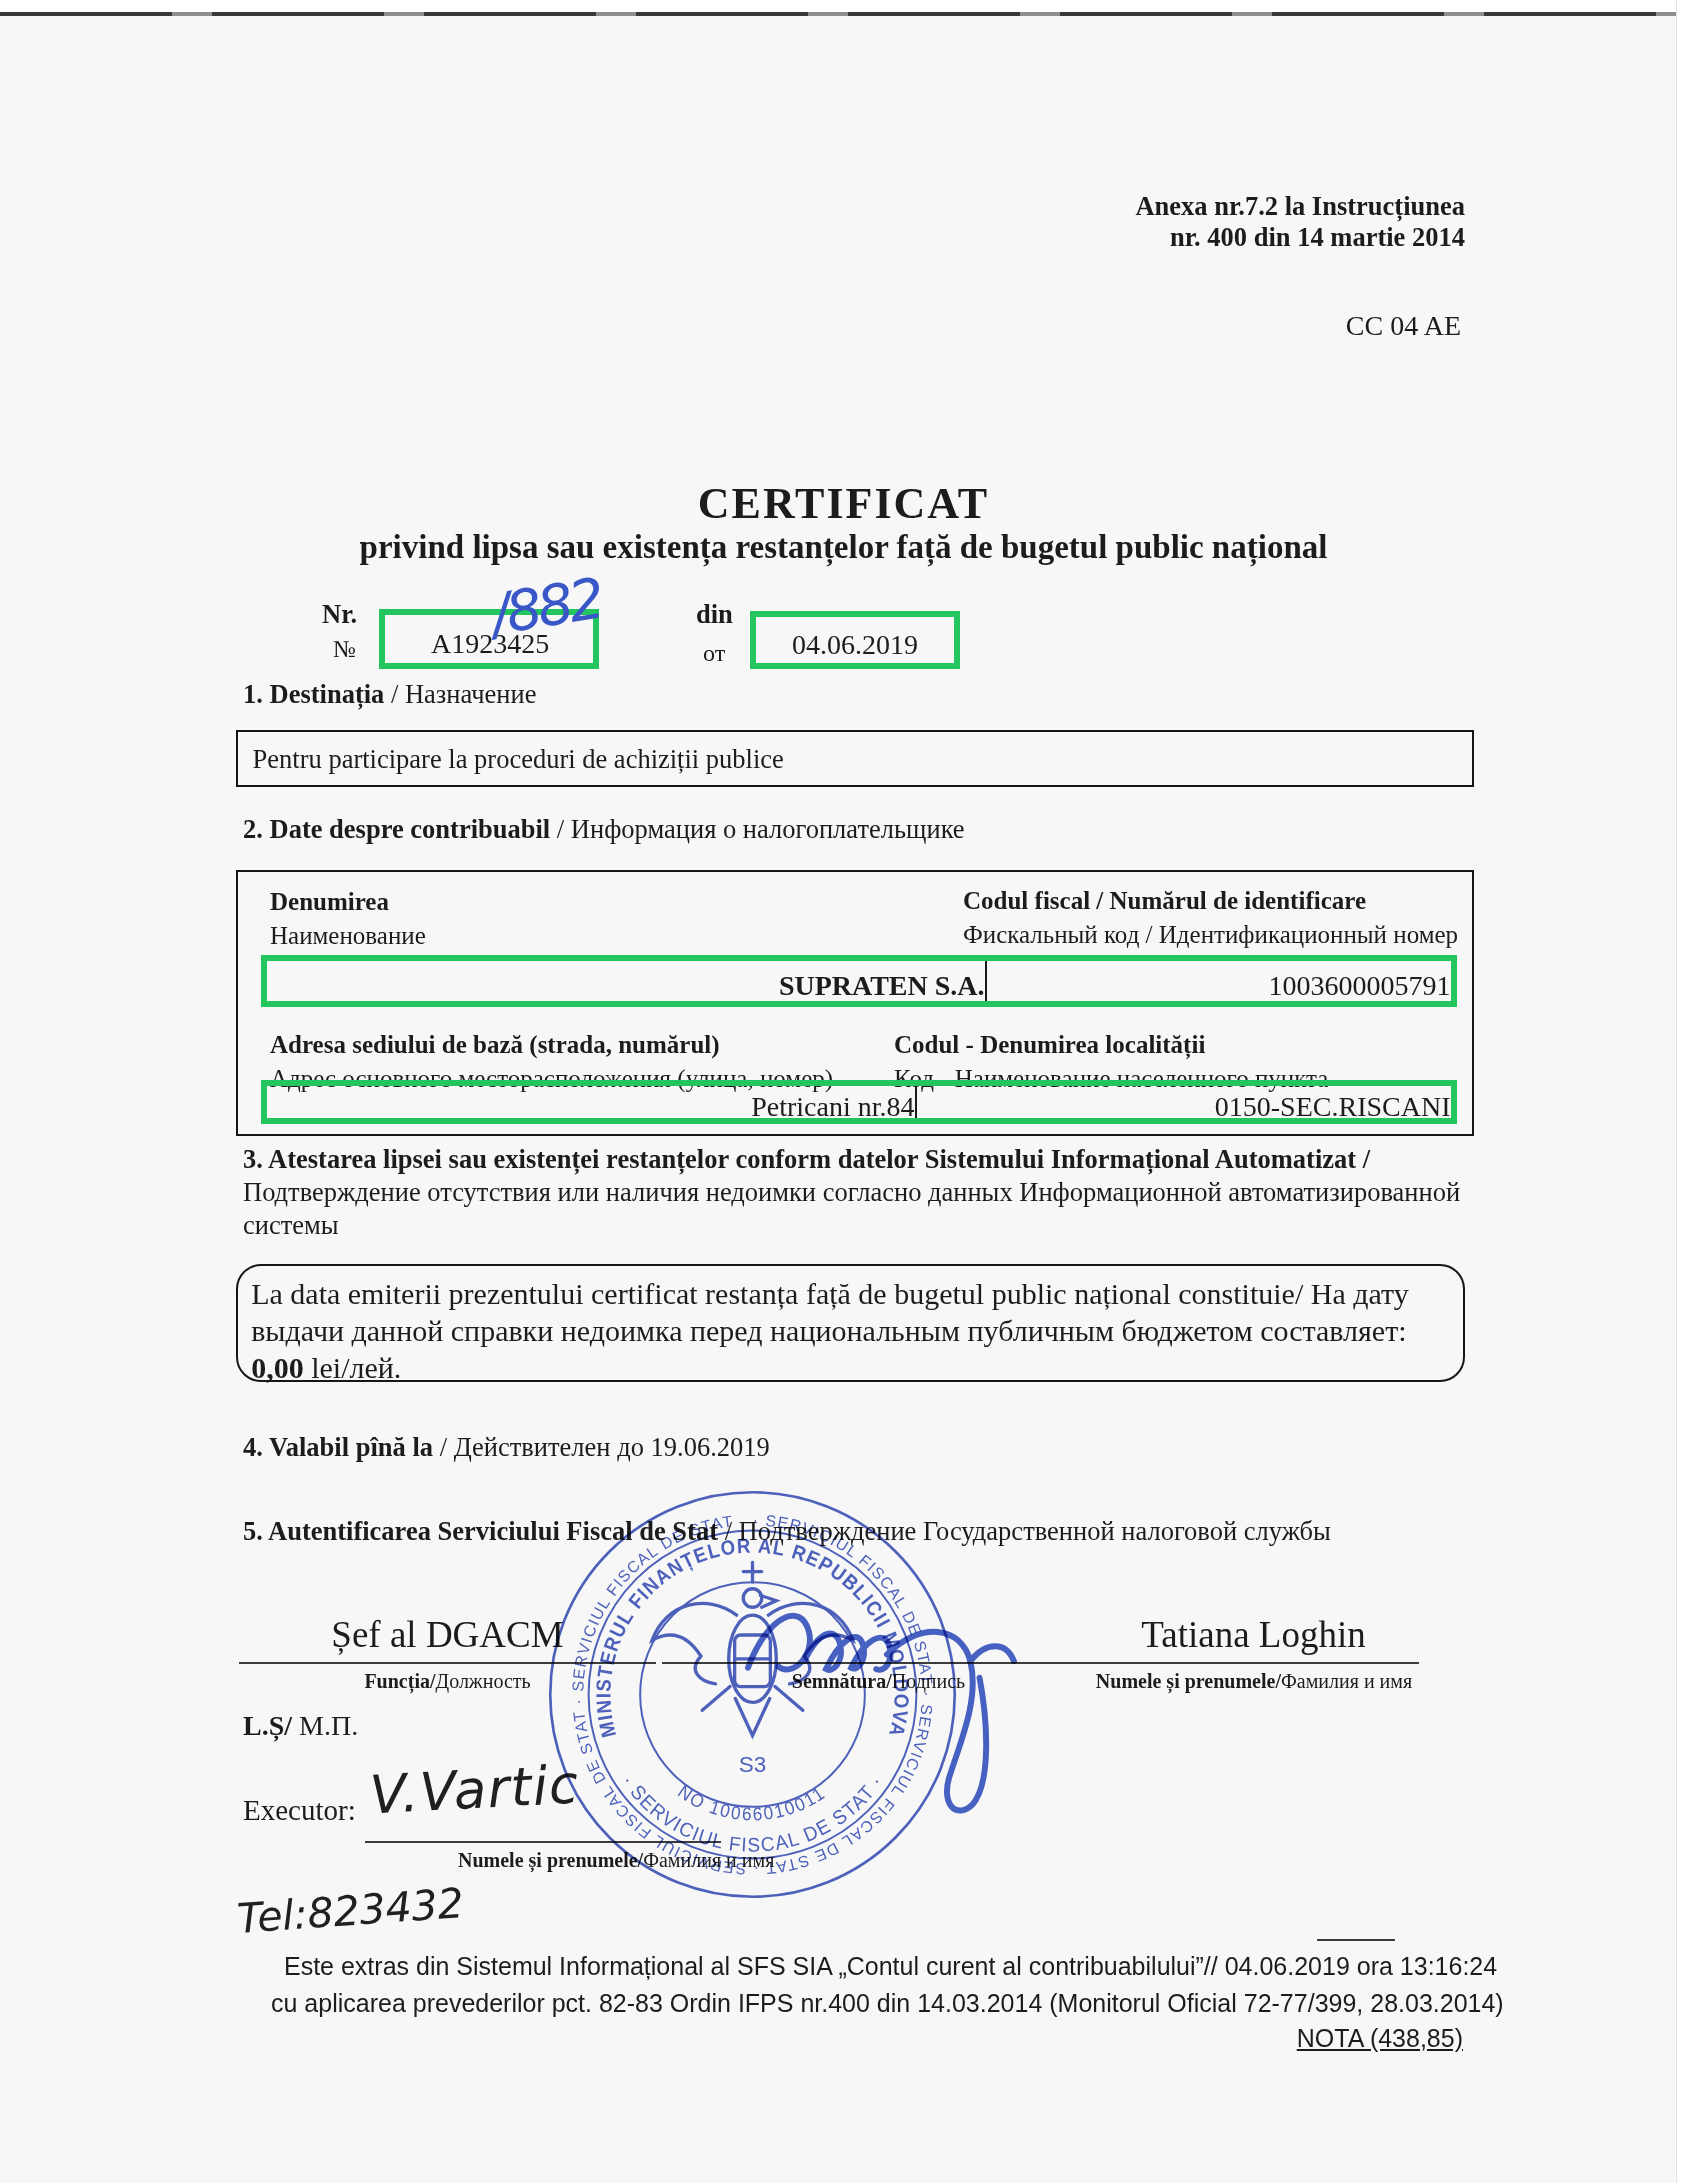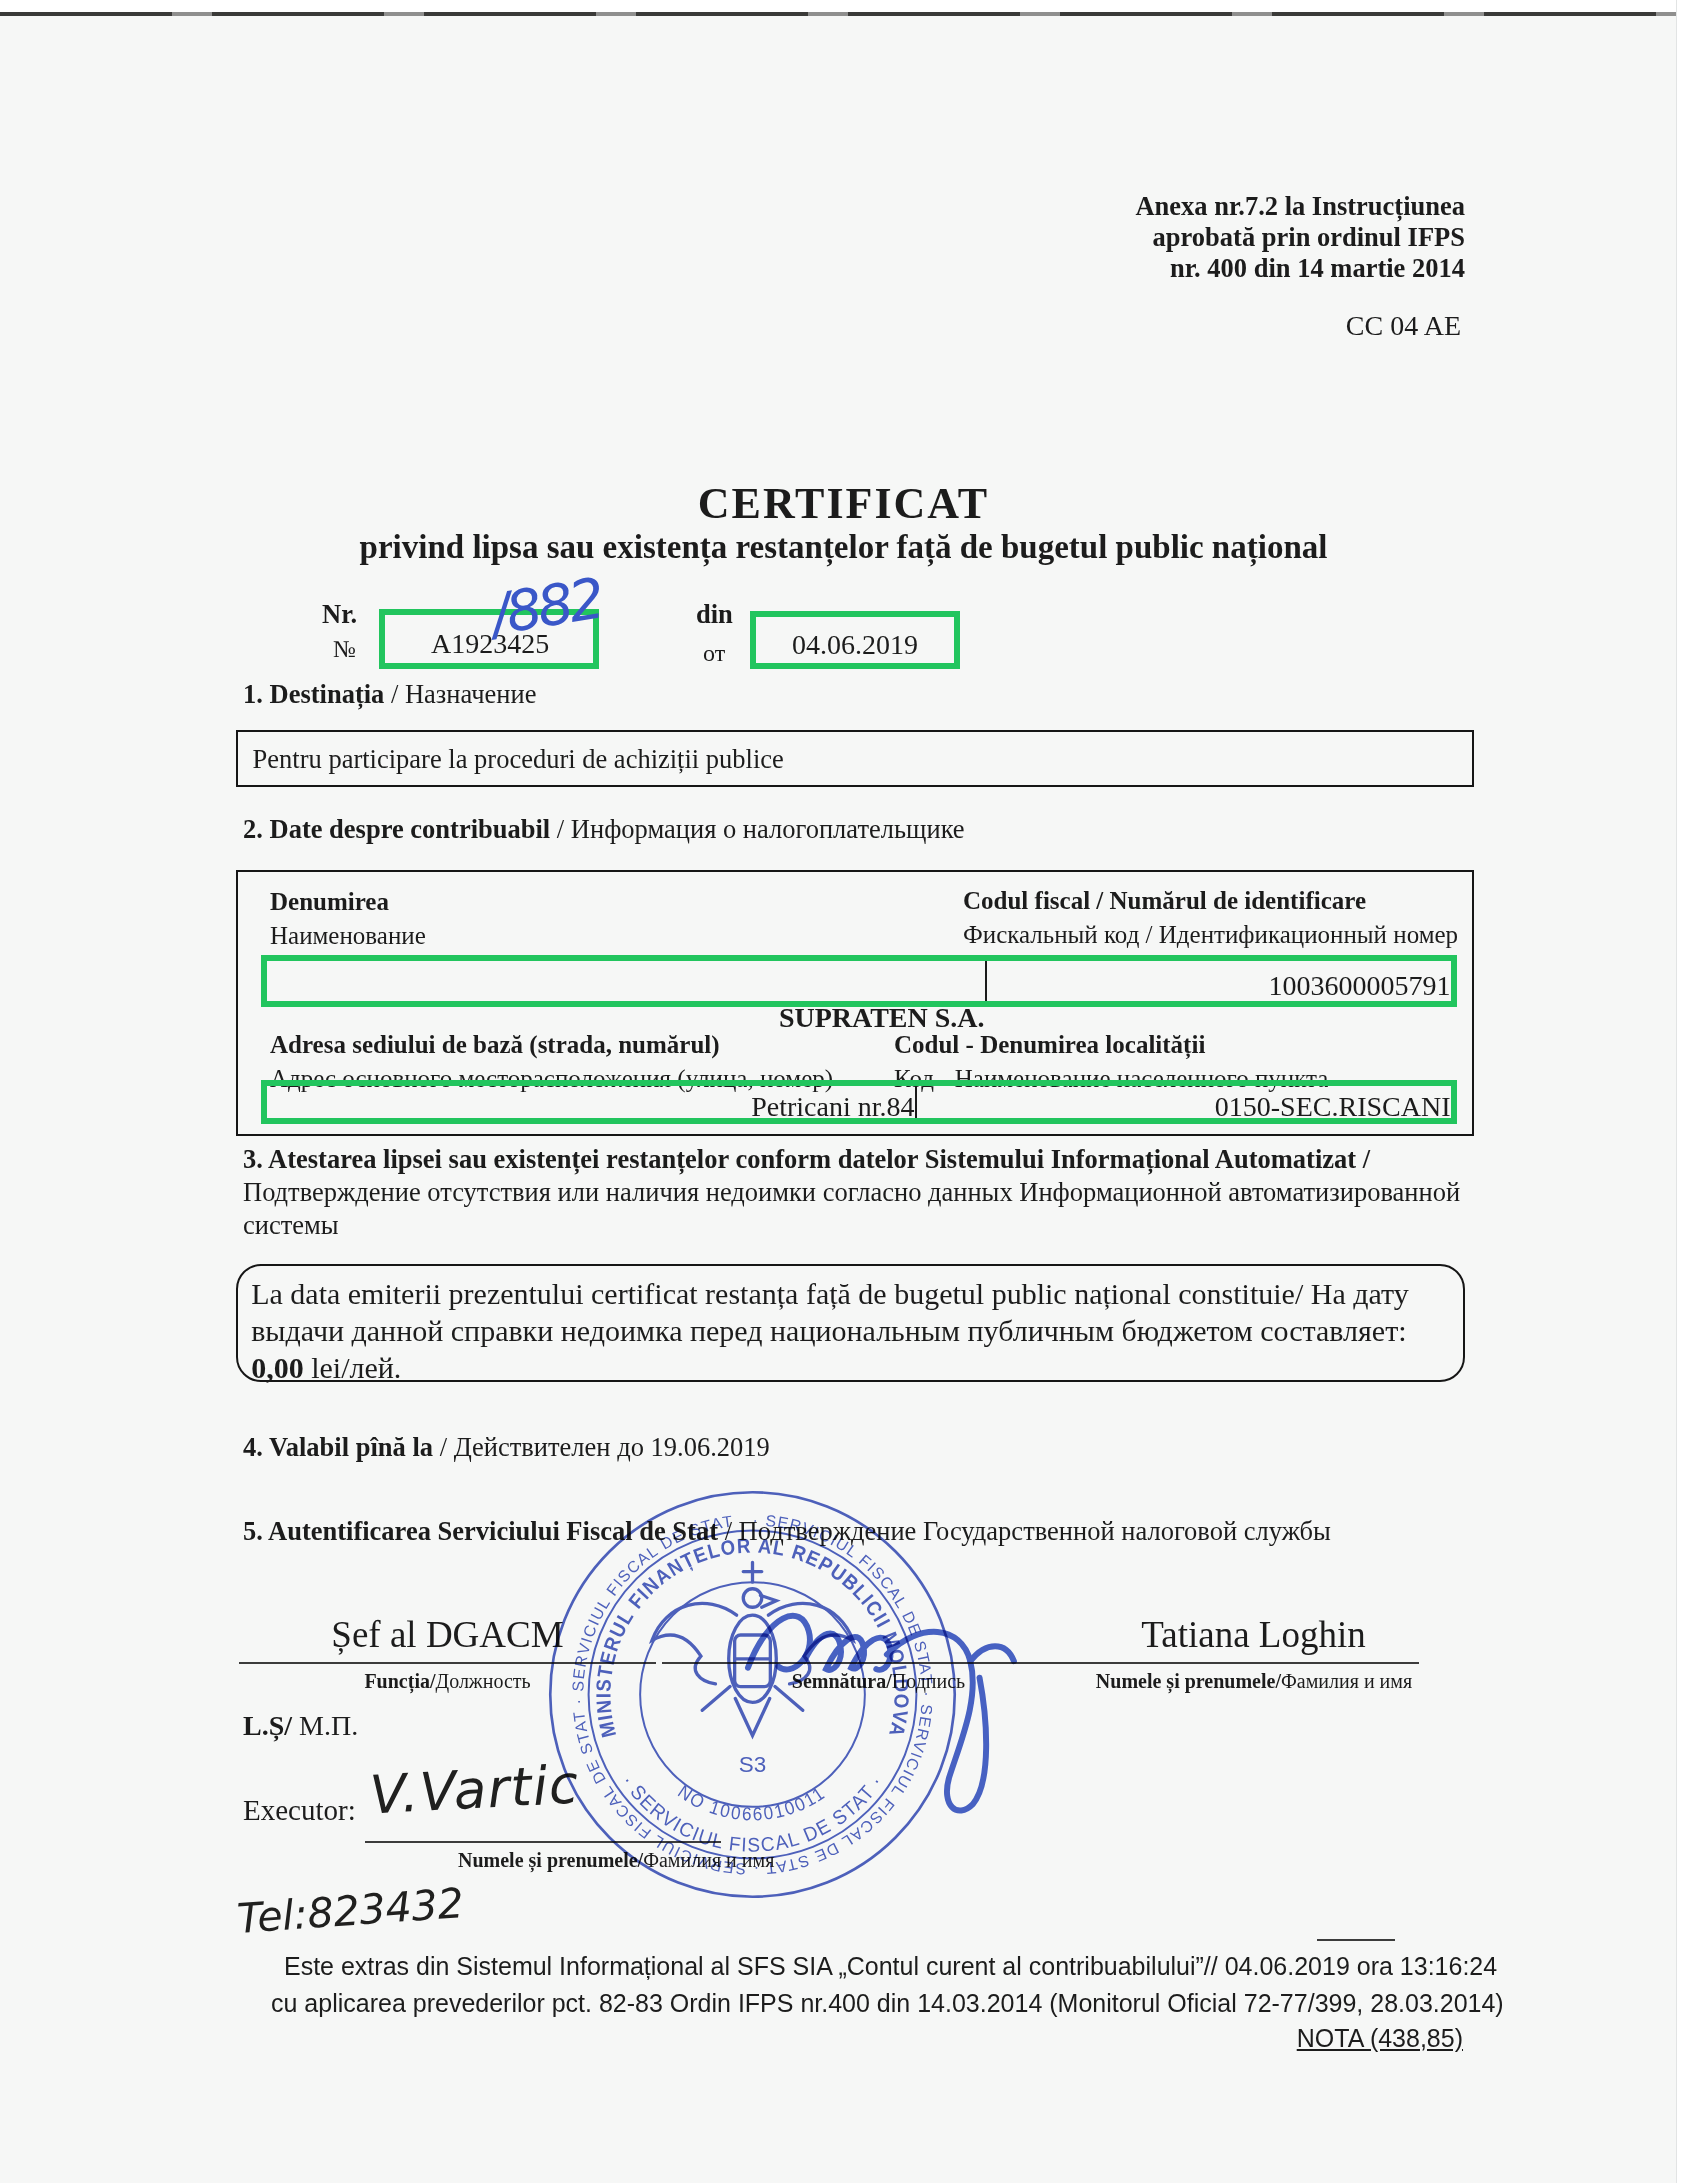--- a/index.html
+++ b/index.html
@@ -41,21 +41,20 @@
 <body>
 
 <div class="page">
 
   <div class="scan-top"></div>
   <div class="scan-line"></div>
   <div class="scan-right"></div>
 
   <div class="abs annex b right" style="left:860px;top:191px;width:605px;">
     <div>Anexa nr.7.2 la Instrucțiunea</div>
-    <div>aprobată prin ordinul IFPS</div>
     <div>nr. 400 din 14 martie 2014</div>
   </div>
   <div class="abs cc right" style="left:1191px;top:310px;width:270px;">CC 04 AE</div>
 
   <div class="abs title b center" style="left:0;top:478px;width:1687px;">CERTIFICAT</div>
   <div class="abs subtitle b center" style="left:0;top:529px;width:1687px;">privind lipsa sau existența restanțelor față de bugetul public național</div>
 
   <div class="abs h40 b" style="left:322px;top:599px;">Nr.</div>
   <div class="abs h36" style="left:333px;top:636px;">№</div>
   <div class="abs vbox" style="left:379px;top:609px;width:220px;height:60px;">
@@ -82,21 +81,21 @@
 
   <div class="abs thickbox" style="left:236px;top:870px;width:1238px;height:266px;text-align:right;">
 
     <div class="abs lbl38 b" style="left:32px;top:16px;">Denumirea</div>
     <div class="abs lbl38" style="left:32px;top:50px;">Наименование</div>
     <div class="abs lbl38 b" style="left:725px;top:14.6px;">Codul fiscal / Numărul de identificare</div>
     <div class="abs lbl38" style="left:725px;top:49px;">Фискальный код / Идентификационный номер</div>
 
     <div class="abs vbox" style="left:22.5px;top:83px;width:1196px;height:52px;display:flex;">
       <div style="width:720px;border-right:2px solid #1b1b1b;box-sizing:border-box;">
-        <div class="val42 b" style="padding:9.3px 0 0 10.6px;margin-top:32px;">SUPRATEN S.A.</div>
+        <div class="val42 b" style="padding:9.3px 0 0 10.6px;">SUPRATEN S.A.</div>
       </div>
       <div style="flex:1;">
         <div class="val42" style="padding:9.3px 0 0 9.3px;">1003600005791</div>
       </div>
     </div>
 
     <div class="abs lbl38 b" style="left:32px;top:159px;">Adresa sediului de bază (strada, numărul)</div>
     <div class="abs lbl38" style="left:32px;top:193px;">Адрес основного месторасположения  (улица, номер)</div>
     <div class="abs lbl38 b" style="left:656px;top:159px;">Codul - Denumirea localității</div>
     <div class="abs lbl38" style="left:656px;top:193px;">Код - Наименование населенного пункта</div>

